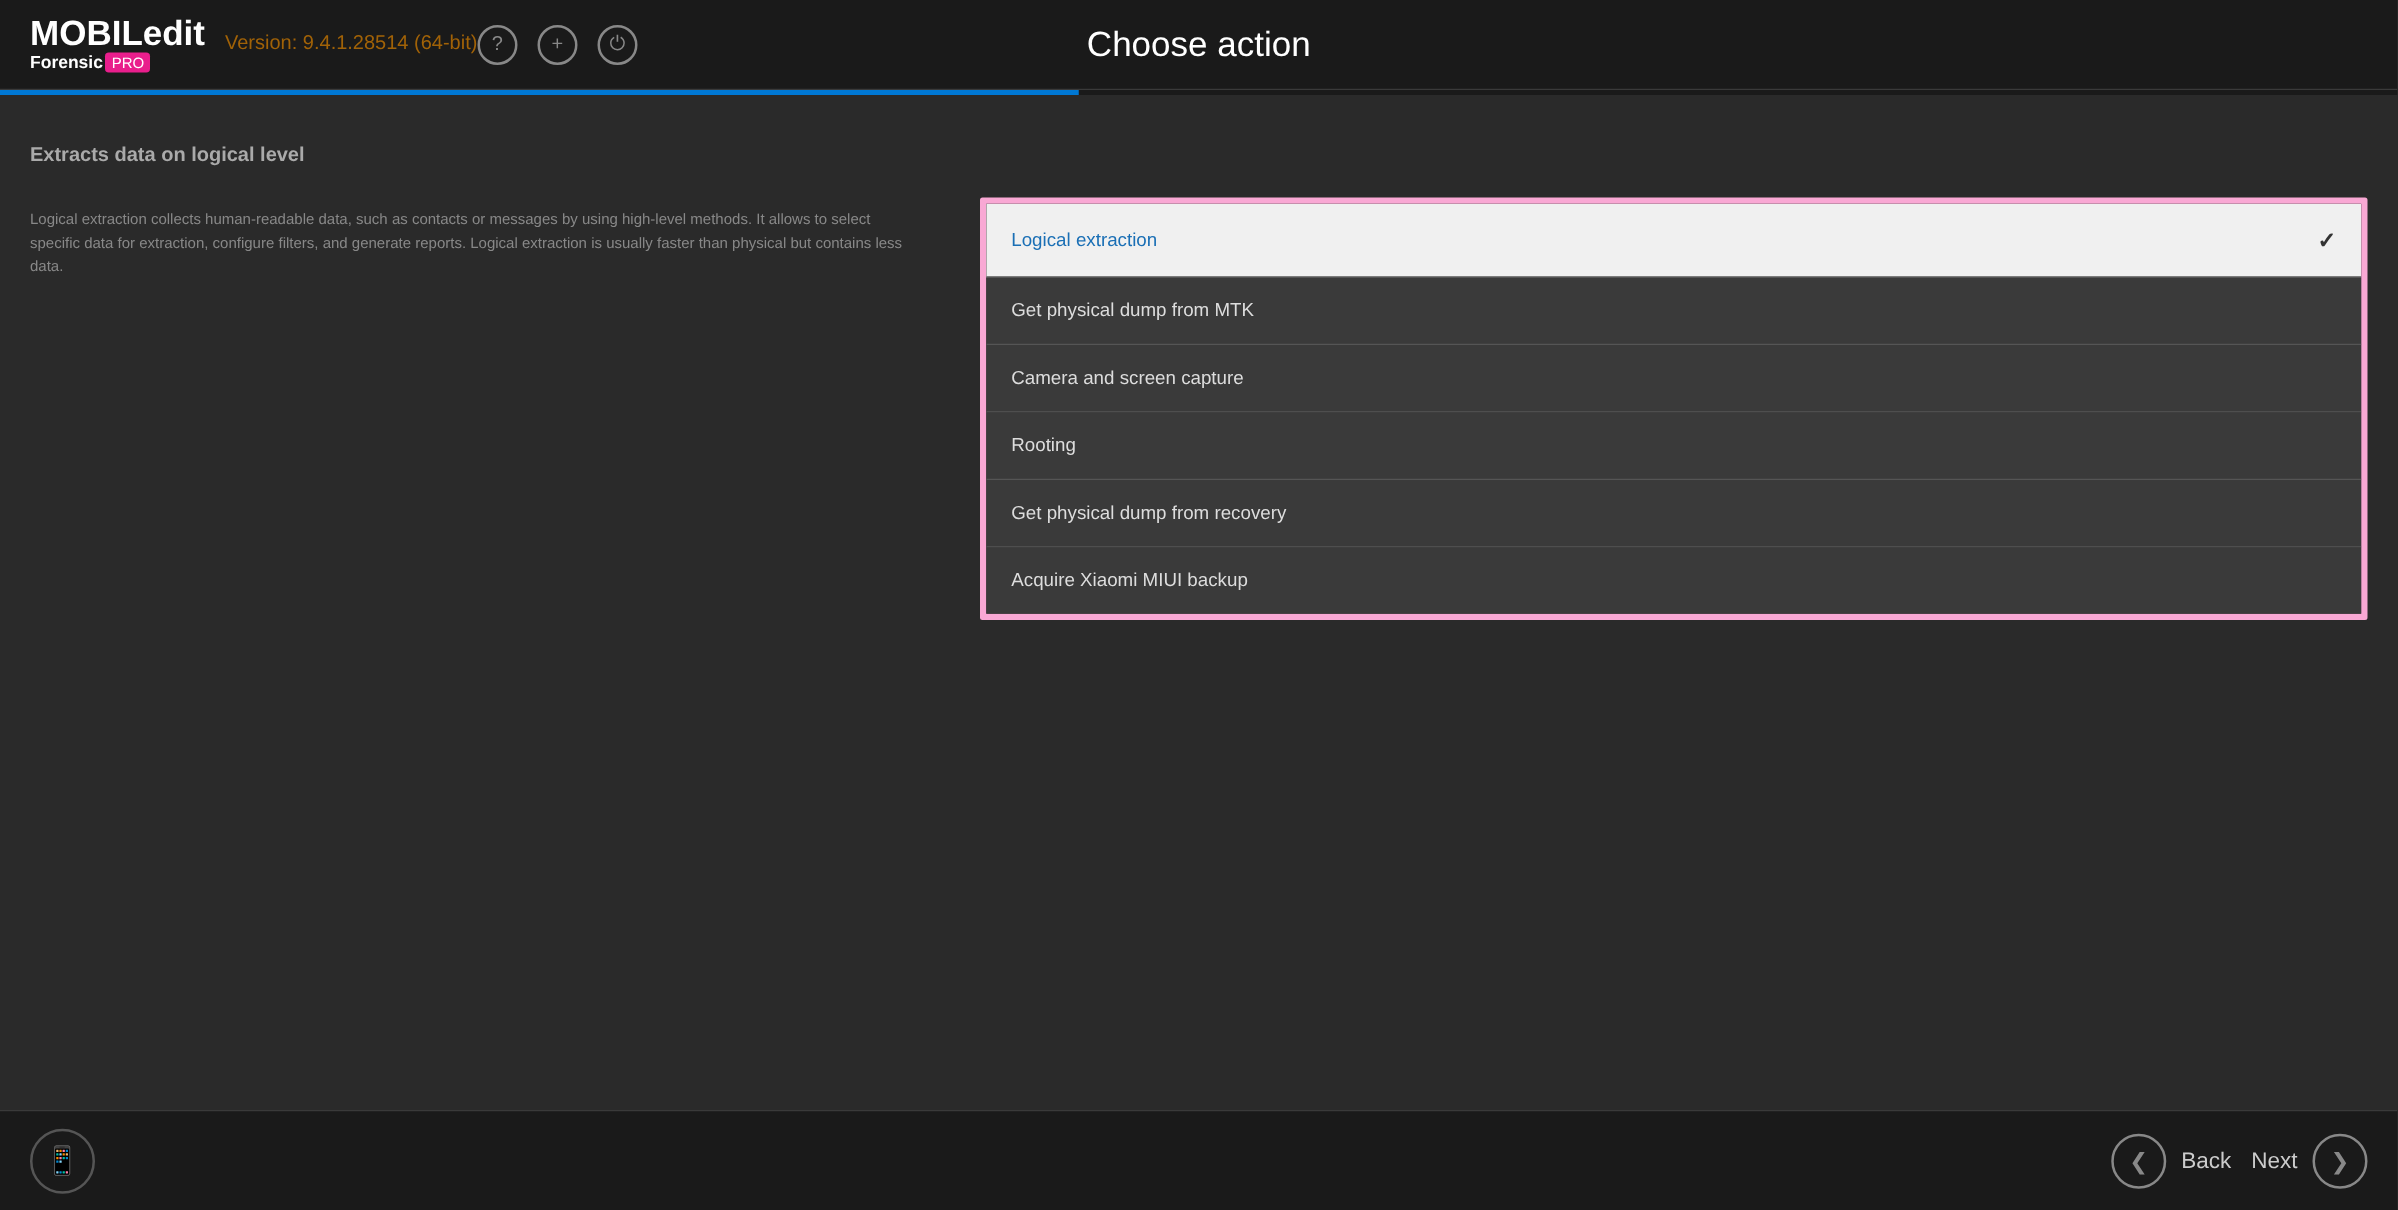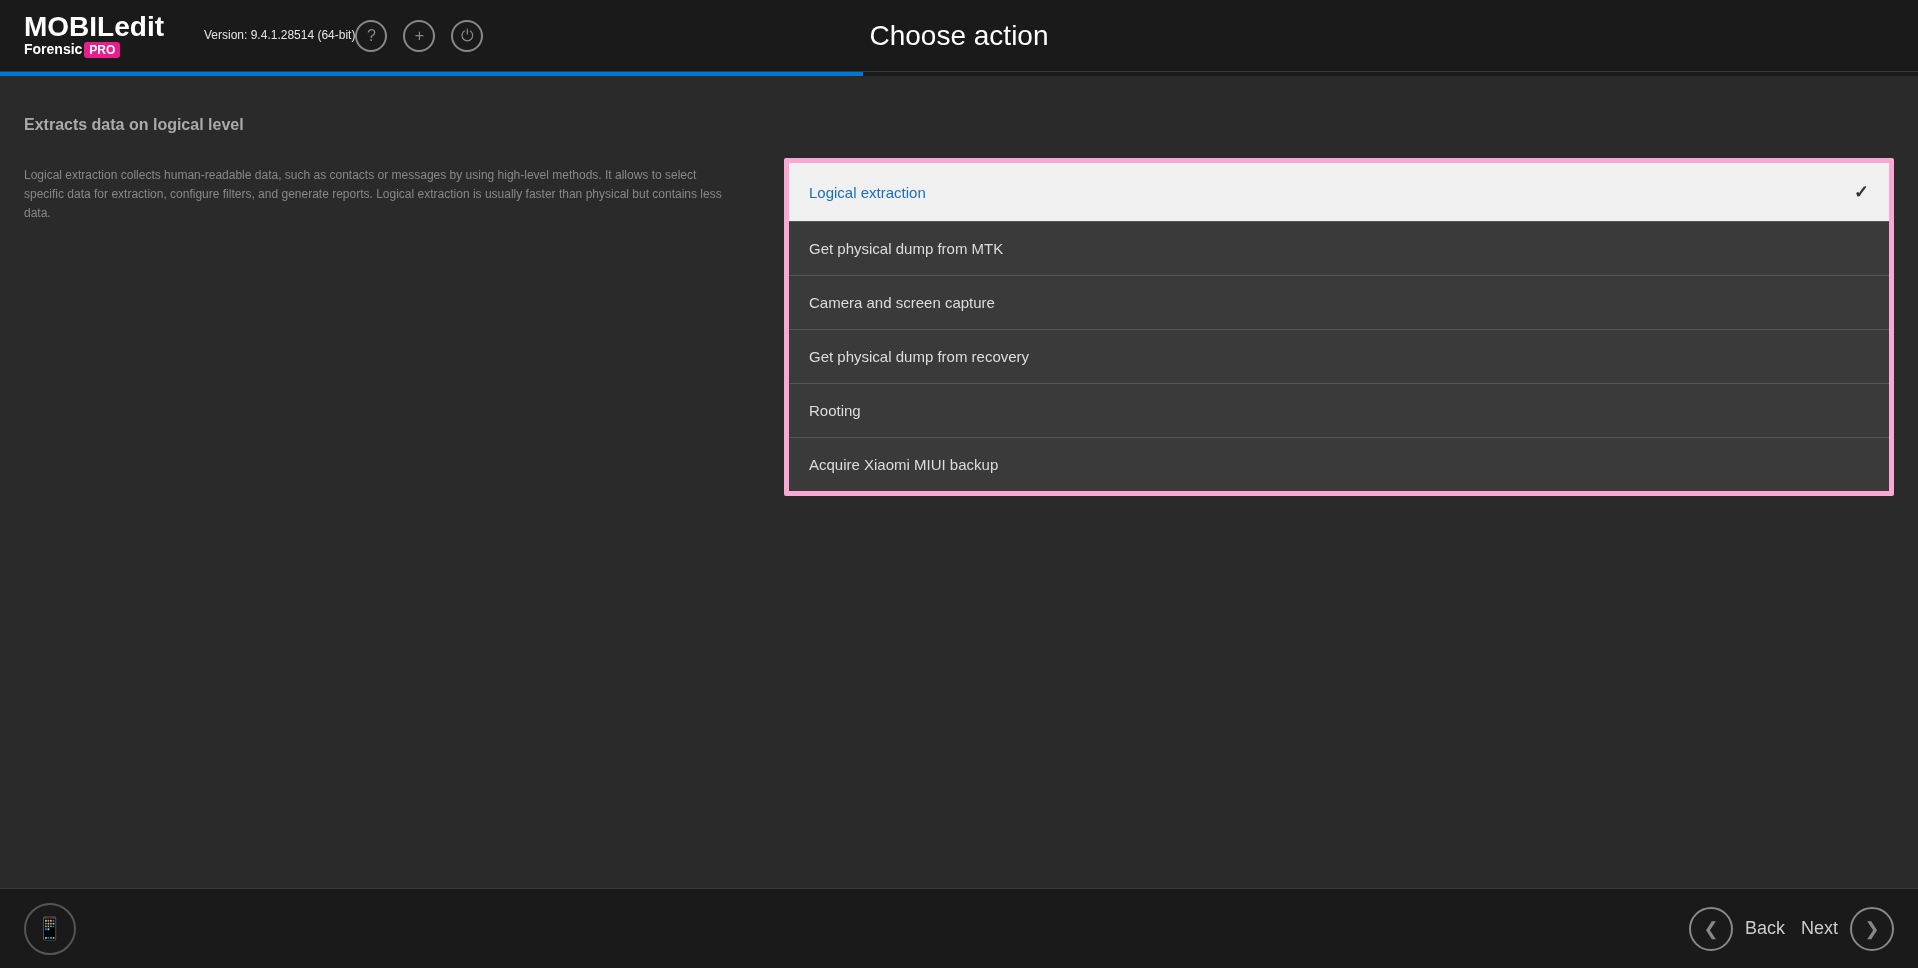--- a/index.html
+++ b/index.html
@@ -39,29 +39,28 @@
       font-size: 14px;
       font-weight: 600;
       color: #fff;
       line-height: 1.2;
     }
     .logo-pro {
       display: inline-block;
       background: #e91e8c;
       color: #fff;
       font-size: 12px;
-      font-weight: 700;
+      font-weight: 400;
       padding: 1px 5px;
       border-radius: 3px;
       margin-left: 2px;
     }
     .version-text {
-      font-size: 12px;
-      color: #e5e5e5;
-      margin-left: 24px;
+      font-size: 16px;
+      color: #a16207;
     }
     .header-center {
       position: absolute;
       left: 50%;
       transform: translateX(-50%);
     }
     .page-title {
       font-size: 28px;
       font-weight: 300;
       color: #fff;
@@ -266,24 +265,24 @@
           <span class="action-label">Logical extraction</span>
           <span class="check-icon">✓</span>
         </div>
         <div class="action-item">
           <span class="action-label">Get physical dump from MTK</span>
         </div>
         <div class="action-item">
           <span class="action-label">Camera and screen capture</span>
         </div>
         <div class="action-item">
+          <span class="action-label">Rooting</span>
+        </div>
+        <div class="action-item">
           <span class="action-label">Get physical dump from recovery</span>
-        </div>
-        <div class="action-item">
-          <span class="action-label">Rooting</span>
         </div>
         <div class="action-item">
           <span class="action-label">Acquire Xiaomi MIUI backup</span>
         </div>
       </div>
   </div>
 </div>
 
 <footer class="footer">
   <div class="footer-left">

